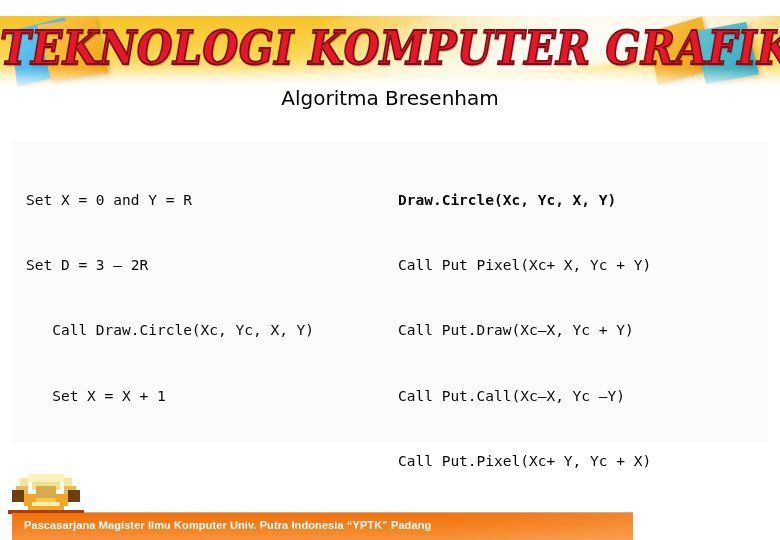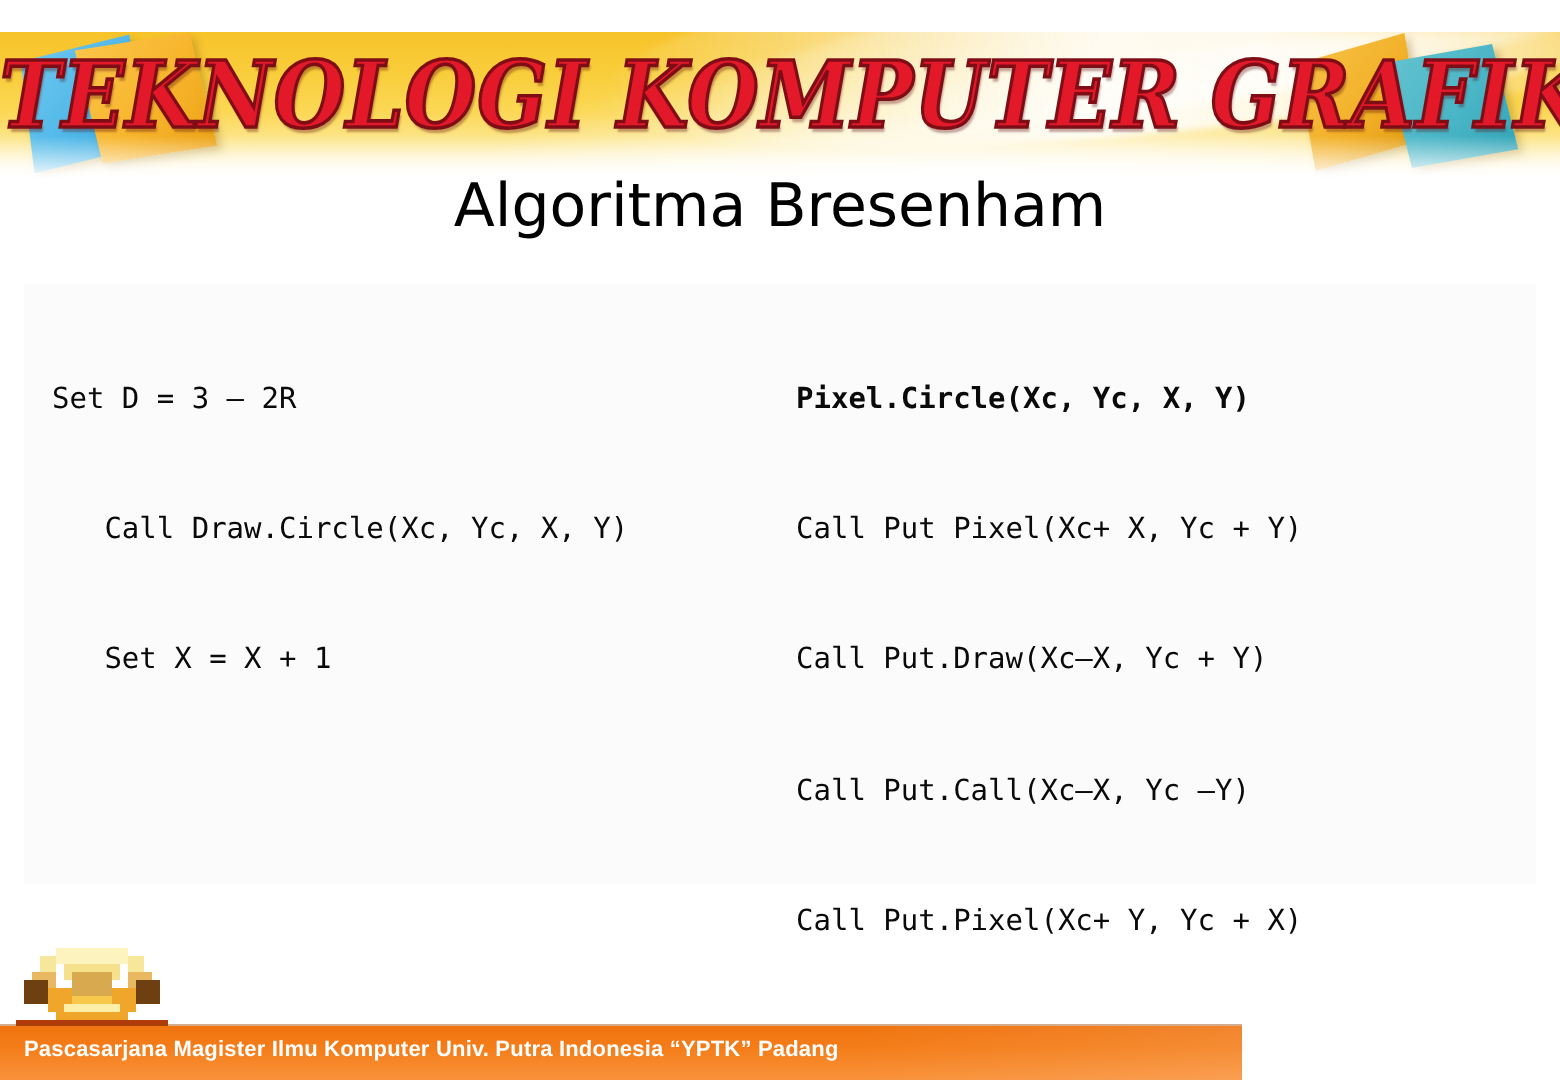--- a/index.html
+++ b/index.html
@@ -106,21 +106,21 @@
     white-space: nowrap;
     transform: scaleY(1.12);
   }
 
   
   .slide-title {
     position: absolute;
     left: 0; top: 86px;
     width: 780px;
     text-align: center;
-    font-size: 30px;
+    font-size: 20px;
     color: #000000;
     font-family: "DejaVu Sans", sans-serif;
   }
 
   
   .content-panel {
     position: absolute;
     left: 12px; top: 142px;
     width: 756px;
     height: 300px;
@@ -142,21 +142,21 @@
 
   
   .footer-logo {
     position: absolute;
     left: 8px; top: 470px;
     width: 76px; height: 44px;
     overflow: hidden;
   }
   .footer-bar {
     position: absolute;
-    left: 0; bottom: 0;
+    left: 12px; bottom: 0;
     width: 621px;
     height: 27px;
     background: linear-gradient(to bottom, #f07410 0%, #f47d19 40%, #f9923b 100%);
     box-shadow: 0 -1px 0 rgba(160,70,0,0.45);
   }
   .footer-bar-sheen {
     position: absolute;
     left: 0; top: 0;
     width: 780px; height: 27px;
     background: linear-gradient(to right, rgba(255,255,255,0) 55%, rgba(255,255,255,0.16) 88%, rgba(255,255,255,0.02) 100%);
@@ -187,33 +187,34 @@
 
   <div class="banner-title">TEKNOLOGI KOMPUTER GRAFIK</div>
   <div class="header-fade-bottom"></div>
 </div>
 
 <div class="slide-title">Algoritma Bresenham</div>
 
 <div class="content-panel">
 
   <div class="code-col left">
+    <div class="code-line">Set X = 0 and Y = R</div>
     <div class="code-line">Set D = 3 – 2R</div>
     <div class="code-line">   Call Draw.Circle(Xc, Yc, X, Y)</div>
     <div class="code-line">   Set X = X + 1</div>
     
     
     
     
     
     
   </div>
 
   <div class="code-col right">
-    <div class="code-line head">Pixel.Circle(Xc, Yc, X, Y)</div>
+    <div class="code-line head">Draw.Circle(Xc, Yc, X, Y)</div>
     <div class="code-line">Call Put Pixel(Xc+ X, Yc + Y)</div>
     <div class="code-line">Call Put.Draw(Xc–X, Yc + Y)</div>
     <div class="code-line">Call Put.Call(Xc–X, Yc –Y)</div>
     <div class="code-line">Call Put.Pixel(Xc+ Y, Yc + X)</div>
     
     
     
   </div>
 
 </div>

